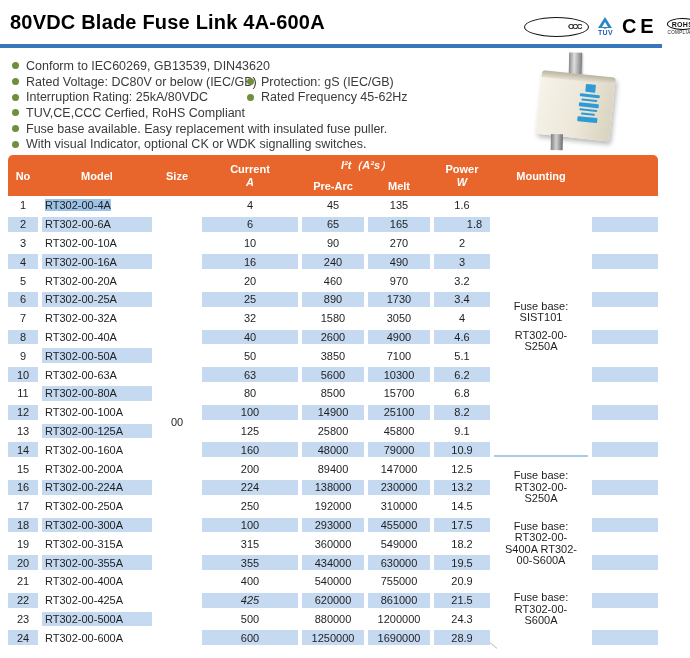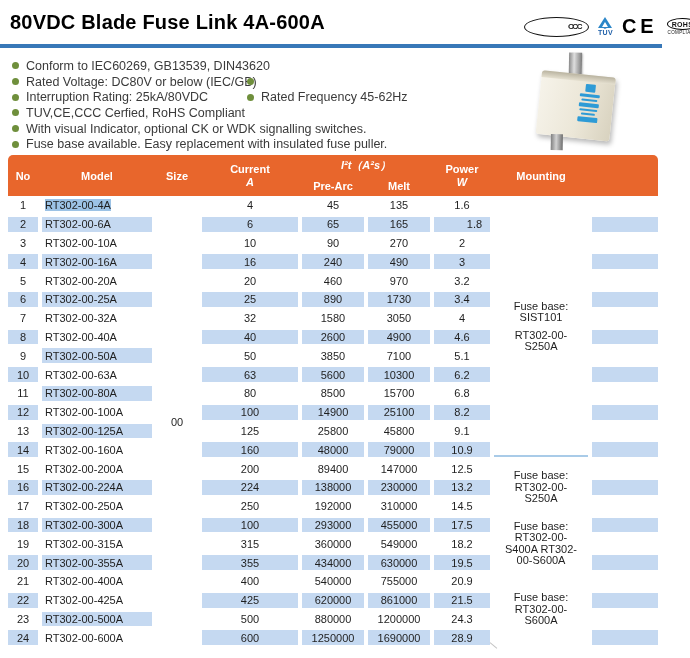--- a/index.html
+++ b/index.html
@@ -90,41 +90,42 @@
   <div class="features" id="features">
       <div class="feat-line">
         <span class="bullet"></span>
         <span>Conform to IEC60269, GB13539, DIN43620</span>
       </div>
       <div class="feat-line">
         <span class="bullet"></span>
         <span>Rated Voltage: DC80V or below (IEC/GB)</span>
         <span class="feat-right">
           <span class="bullet"></span>
+          <span>Protection: gS (IEC/GB)</span>
         </span>
       </div>
       <div class="feat-line">
         <span class="bullet"></span>
         <span>Interruption Rating: 25kA/80VDC</span>
         <span class="feat-right">
           <span class="bullet"></span>
           <span>Rated Frequency 45-62Hz</span>
         </span>
       </div>
       <div class="feat-line">
         <span class="bullet"></span>
         <span>TUV,CE,CCC Cerfied, RoHS Compliant</span>
       </div>
       <div class="feat-line">
         <span class="bullet"></span>
+        <span>Fuse base available. Easy replacement with insulated fuse puller.</span>
+      </div>
+      <div class="feat-line">
+        <span class="bullet"></span>
         <span>With visual Indicator, optional CK or WDK signalling switches.</span>
-      </div>
-      <div class="feat-line">
-        <span class="bullet"></span>
-        <span>Fuse base available. Easy replacement with insulated fuse puller.</span>
       </div>
     </div>
 
   <div class="fuse-photo">
     <div class="fuse-rot">
       <div class="blade-top"></div>
       <div class="fuse-body">
         <div class="fuse-cap"></div>
         <div class="fuse-label">
           <div class="fl-bar" style="width:10px;height:8px"></div>
@@ -345,21 +346,21 @@
       </div>
       <div class="cell" style="grid-area: 21 / 4;">400</div>
       <div class="cell" style="grid-area: 21 / 5;">540000</div>
       <div class="cell" style="grid-area: 21 / 6;">755000</div>
       <div class="cell" style="grid-area: 21 / 7; text-align: right;">20.9</div>
       <div class="cell" style="grid-area: 21 / 9;"></div>
       <div class="cell shaded cell-no" style="grid-area: 22 / 1;">22</div>
       <div class="cell cell-model" style="grid-area: 22 / 2;">
         <span>RT302-00-425A</span>
       </div>
-      <div class="cell shaded" style="grid-area: 22 / 4;">425</div>
+      <div class="cell shaded" style="grid-area: 22 / 4; font-style: italic;">425</div>
       <div class="cell shaded" style="grid-area: 22 / 5;">620000</div>
       <div class="cell shaded" style="grid-area: 22 / 6;">861000</div>
       <div class="cell shaded" style="grid-area: 22 / 7;">21.5</div>
       <div class="cell shaded" style="grid-area: 22 / 9;"></div>
       <div class="cell cell-no" style="grid-area: 23 / 1;">23</div>
       <div class="cell shaded cell-model" style="grid-area: 23 / 2;">
         <span>RT302-00-500A</span>
       </div>
       <div class="cell" style="grid-area: 23 / 4;">500</div>
       <div class="cell" style="grid-area: 23 / 5;">880000</div>

